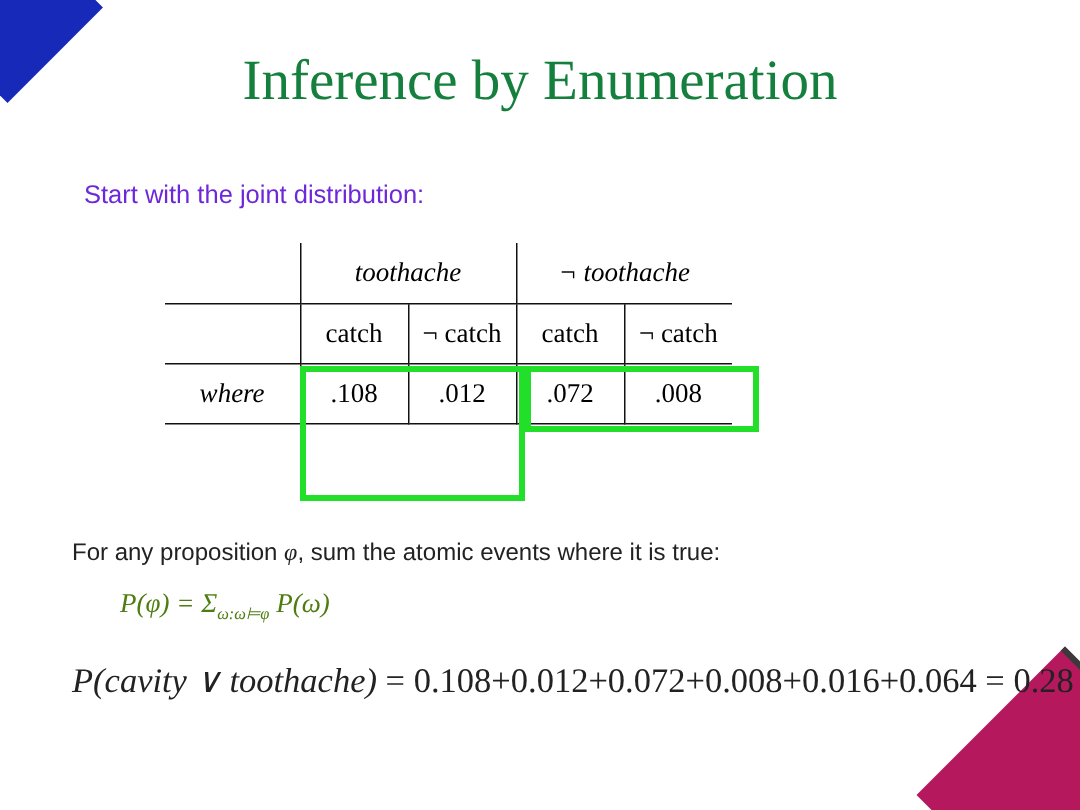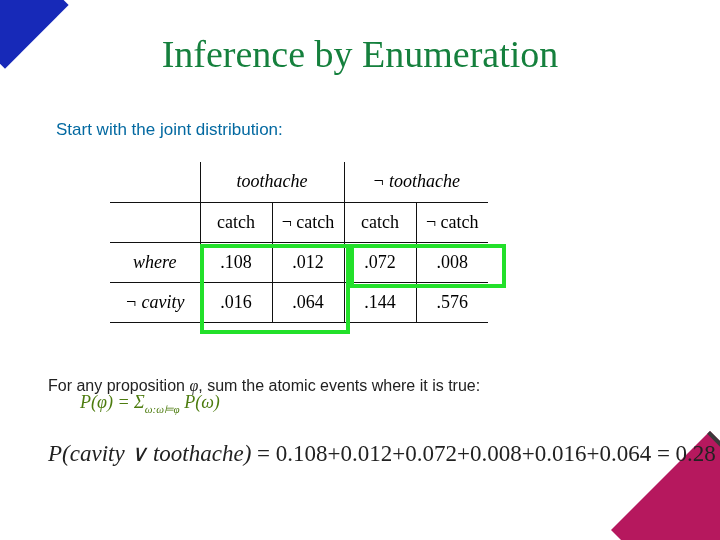--- a/index.html
+++ b/index.html
@@ -32,21 +32,21 @@
     text-align:center;
     font-size:38px;
     color:#15803d;
     font-family:"Times New Roman", serif;
   }
   .subtitle {
     position:absolute;
     top:120px; left:56px;
     font-family:Arial, Helvetica, sans-serif;
     font-size:17px;
-    color:#0369a1;
+    color:#6d28d9;
   }
   .tbl {
     position:absolute;
     top:162px; left:110px;
     border-collapse:collapse;
   }
   .tbl td {
     border:1.5px solid #111;
     height:40px;
     text-align:center;
@@ -66,21 +66,20 @@
     position:absolute;
     border:4px solid #22e02a;
     pointer-events:none;
   }
   .para {
     position:absolute;
     left:48px;
     font-family:Arial, Helvetica, sans-serif;
     font-size:16px;
     color:#222;
-    margin-top:17px;
   }
   .para .phi { font-family:"Times New Roman", serif; font-style:italic; }
   .formula {
     position:absolute;
     left:80px;
     font-family:"Times New Roman", serif;
     font-size:18px;
     color:#4d7c0f;
     font-style:italic;
   }
@@ -120,27 +119,20 @@
     <td class="hdr v">catch</td>
     <td class="hdr v noR">¬ catch</td>
   </tr>
   <tr>
     <td class="rowh noL">where</td>
     <td class="v">.108</td>
     <td class="v">.012</td>
     <td class="v">.072</td>
     <td class="v noR">.008</td>
   </tr>
-  <tr>
-    <td class="rowh noL">¬ cavity</td>
-    <td class="v">.016</td>
-    <td class="v">.064</td>
-    <td class="v">.144</td>
-    <td class="v noR">.576</td>
-  </tr>
 </tbody>
   </table>
 
 <div class="hi-box" style="top:244px; left:200px; width:150px; height:90px;"></div>
 <div class="hi-box" style="top:244px; left:350px; width:156px; height:44px;"></div>
 
 <div class="para" style="top:360px;">
   <span>For any proposition </span><span class="phi">φ</span><span>, sum the atomic events where it is true:</span>
 </div>
 

